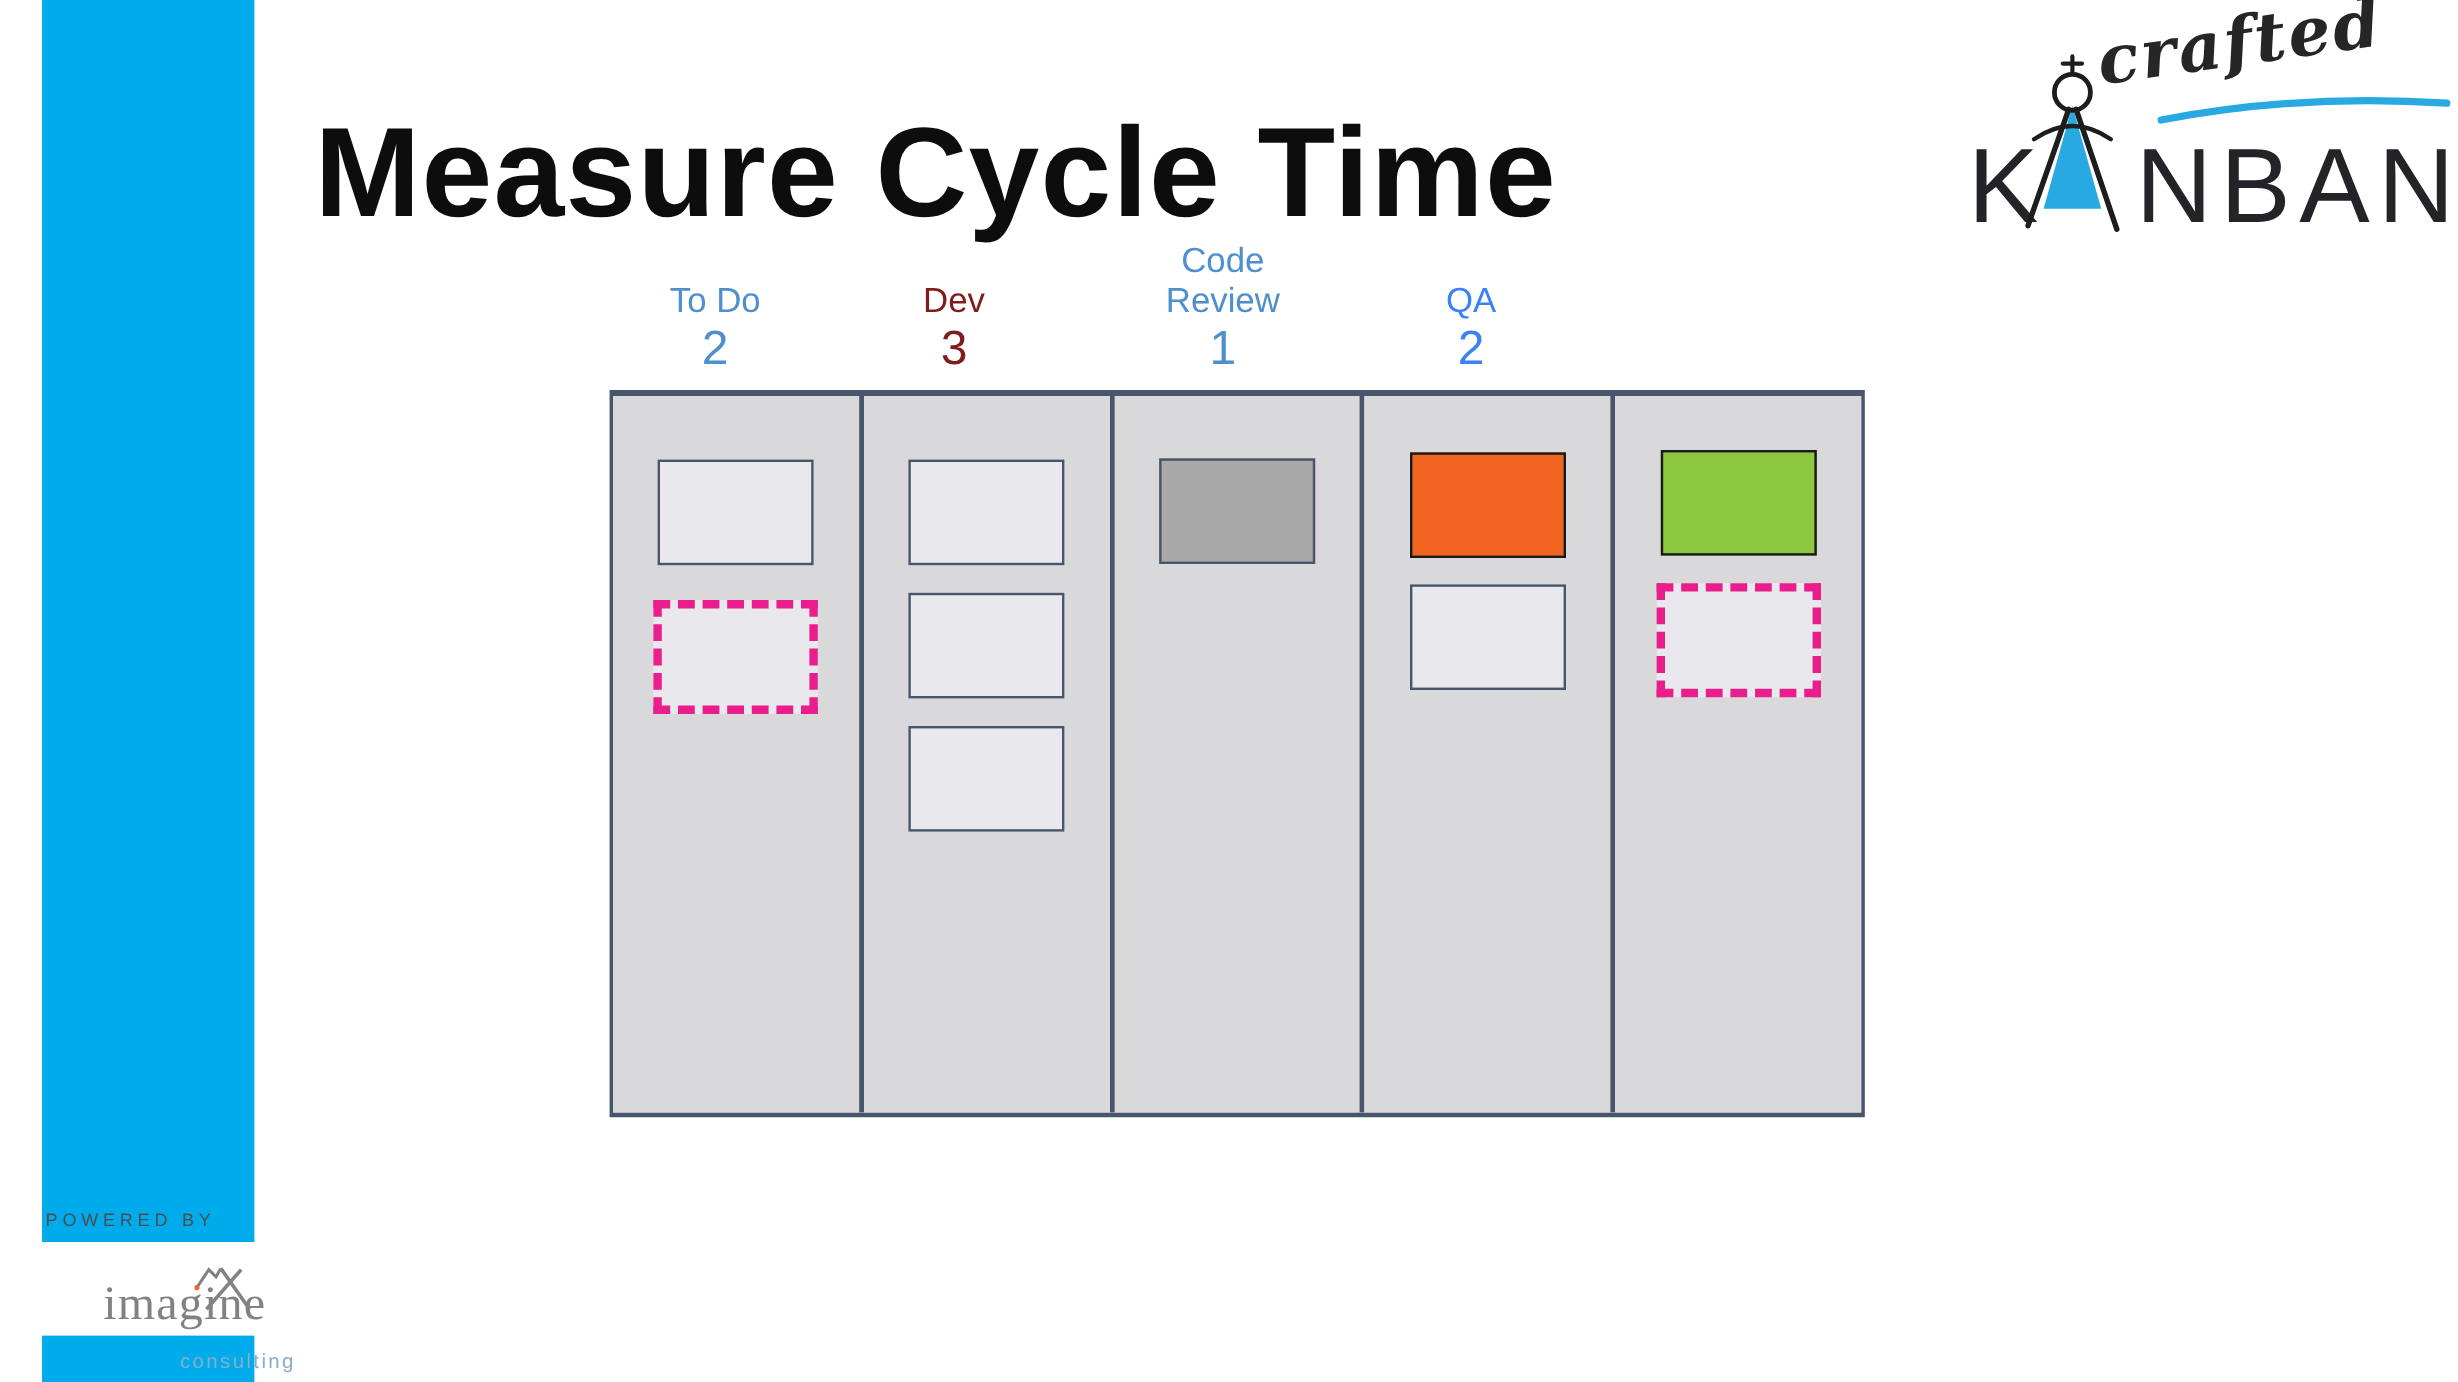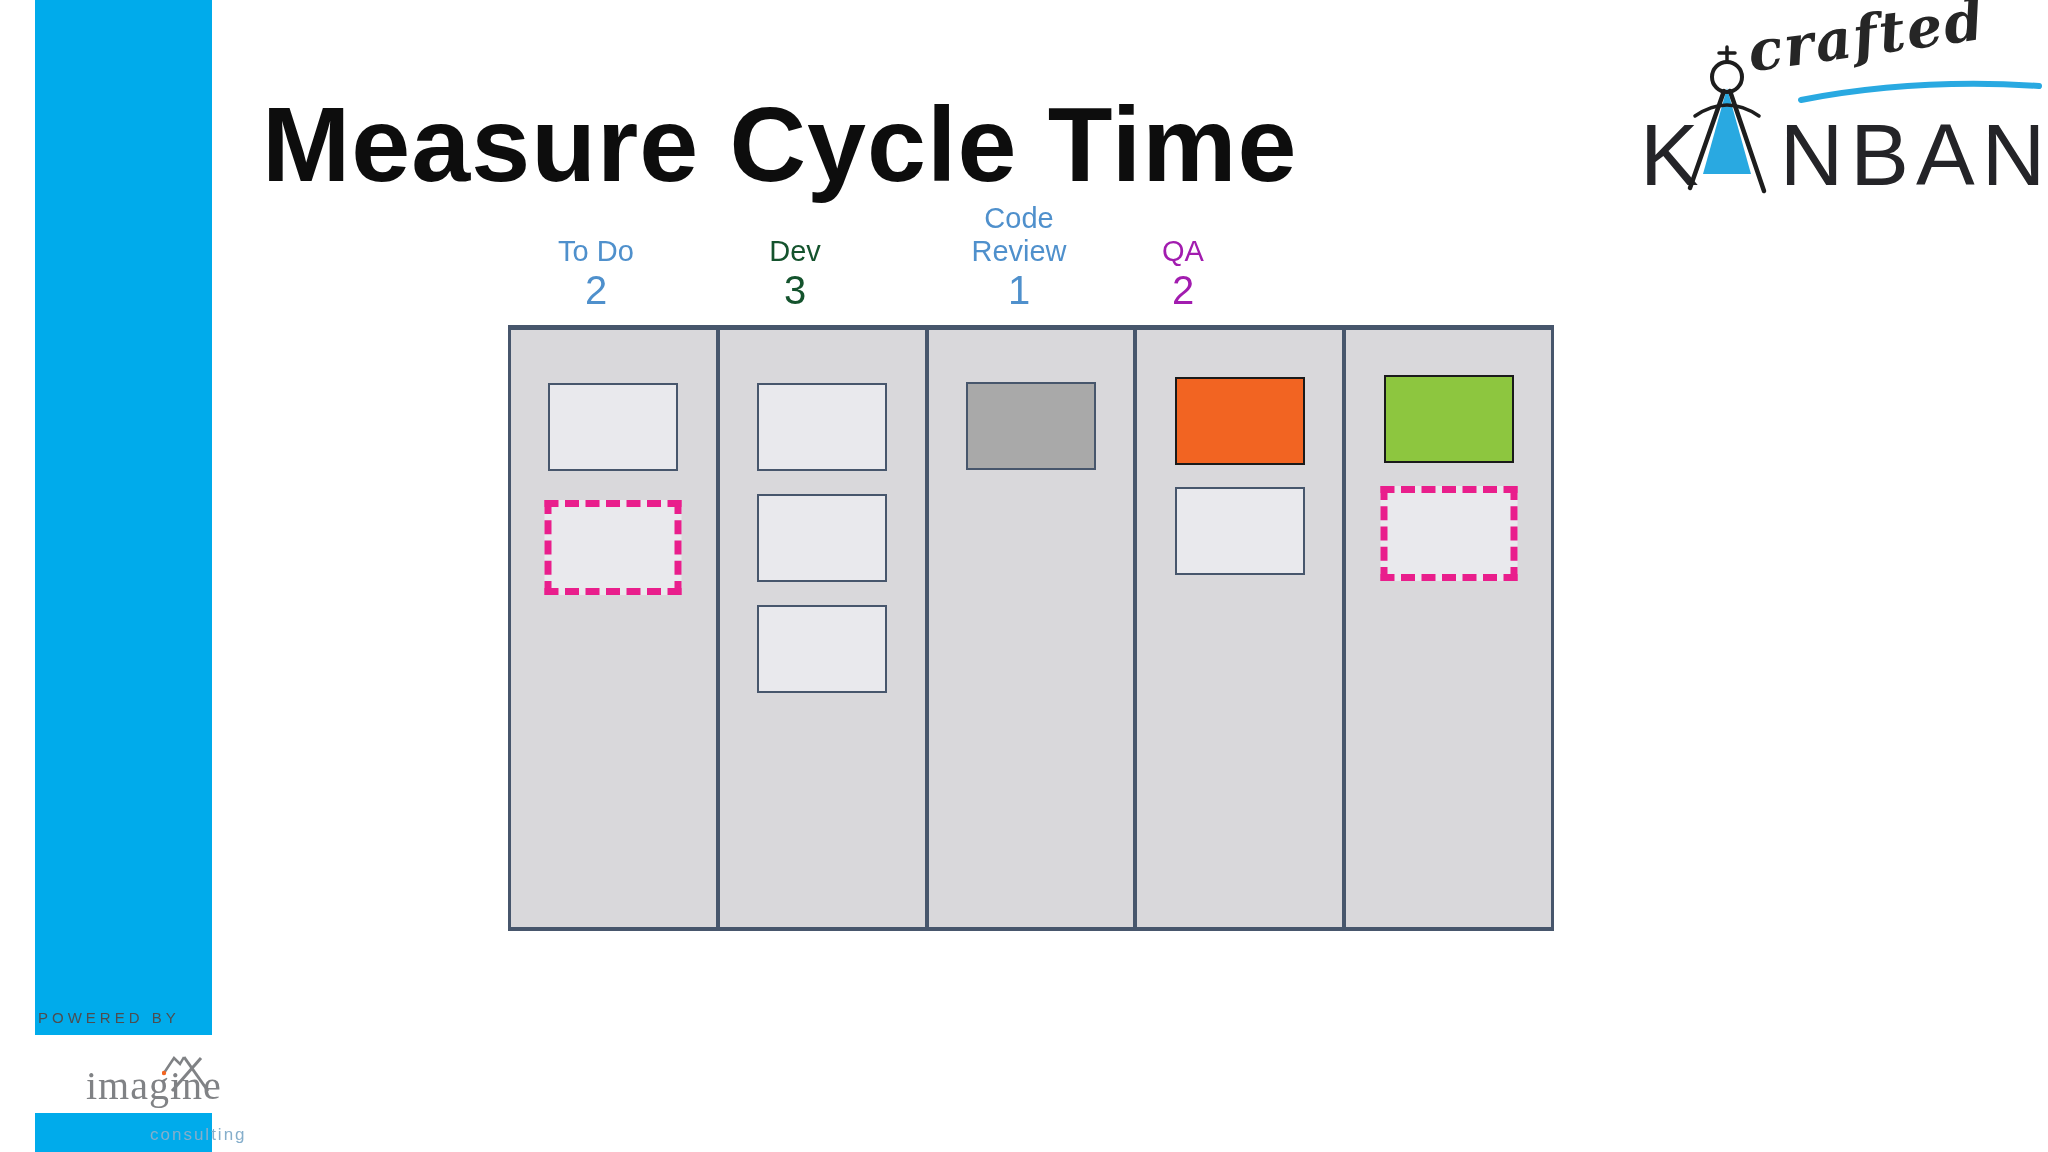--- a/index.html
+++ b/index.html
@@ -98,29 +98,29 @@
       <line x1="45" y1="47" x2="11" y2="144" stroke="#1d1d1d" stroke-width="4.5" stroke-linecap="round"></line>
       <line x1="51" y1="47" x2="85" y2="147" stroke="#1d1d1d" stroke-width="4.5" stroke-linecap="round"></line>
       <path d="M16,72 Q48,50 80,72" fill="none" stroke="#1d1d1d" stroke-width="3.5" stroke-linecap="round"></path>
     </svg>
   </div>
 
   <div class="col-header" style="left: 511px; color: rgb(79, 144, 204);">
     <div class="col-name">To Do</div>
     <div class="col-count">2</div>
   </div>
-  <div class="col-header" style="left: 710px; color: #14532d;">
+  <div class="col-header" style="left: 710px; color: #7f1d1d;">
     <div class="col-name">Dev</div>
     <div class="col-count">3</div>
   </div>
   <div class="col-header" style="left: 934px; color: rgb(79, 144, 204);">
     <div class="col-name">Code Review</div>
     <div class="col-count">1</div>
   </div>
-  <div class="col-header" style="left: 1098px; color: #a21caf;">
+  <div class="col-header" style="left: 1141px; color: #3b82f6;">
     <div class="col-name">QA</div>
     <div class="col-count">2</div>
   </div>
 
   <div class="board" style="border-color: rgb(71, 86, 108);">
 
     <div class="board-col divided" style="background-color: rgb(217, 216, 219); border-right-color: rgb(71, 86, 108);">
       <div class="card" style="top: 53px; background-color: rgb(233, 233, 237); border-color: rgb(71, 86, 108);"></div>
       <div class="card ghost" style="top: 170px; background-color: rgb(233, 233, 237); border-color: rgb(233, 30, 140);"></div>
     </div>

